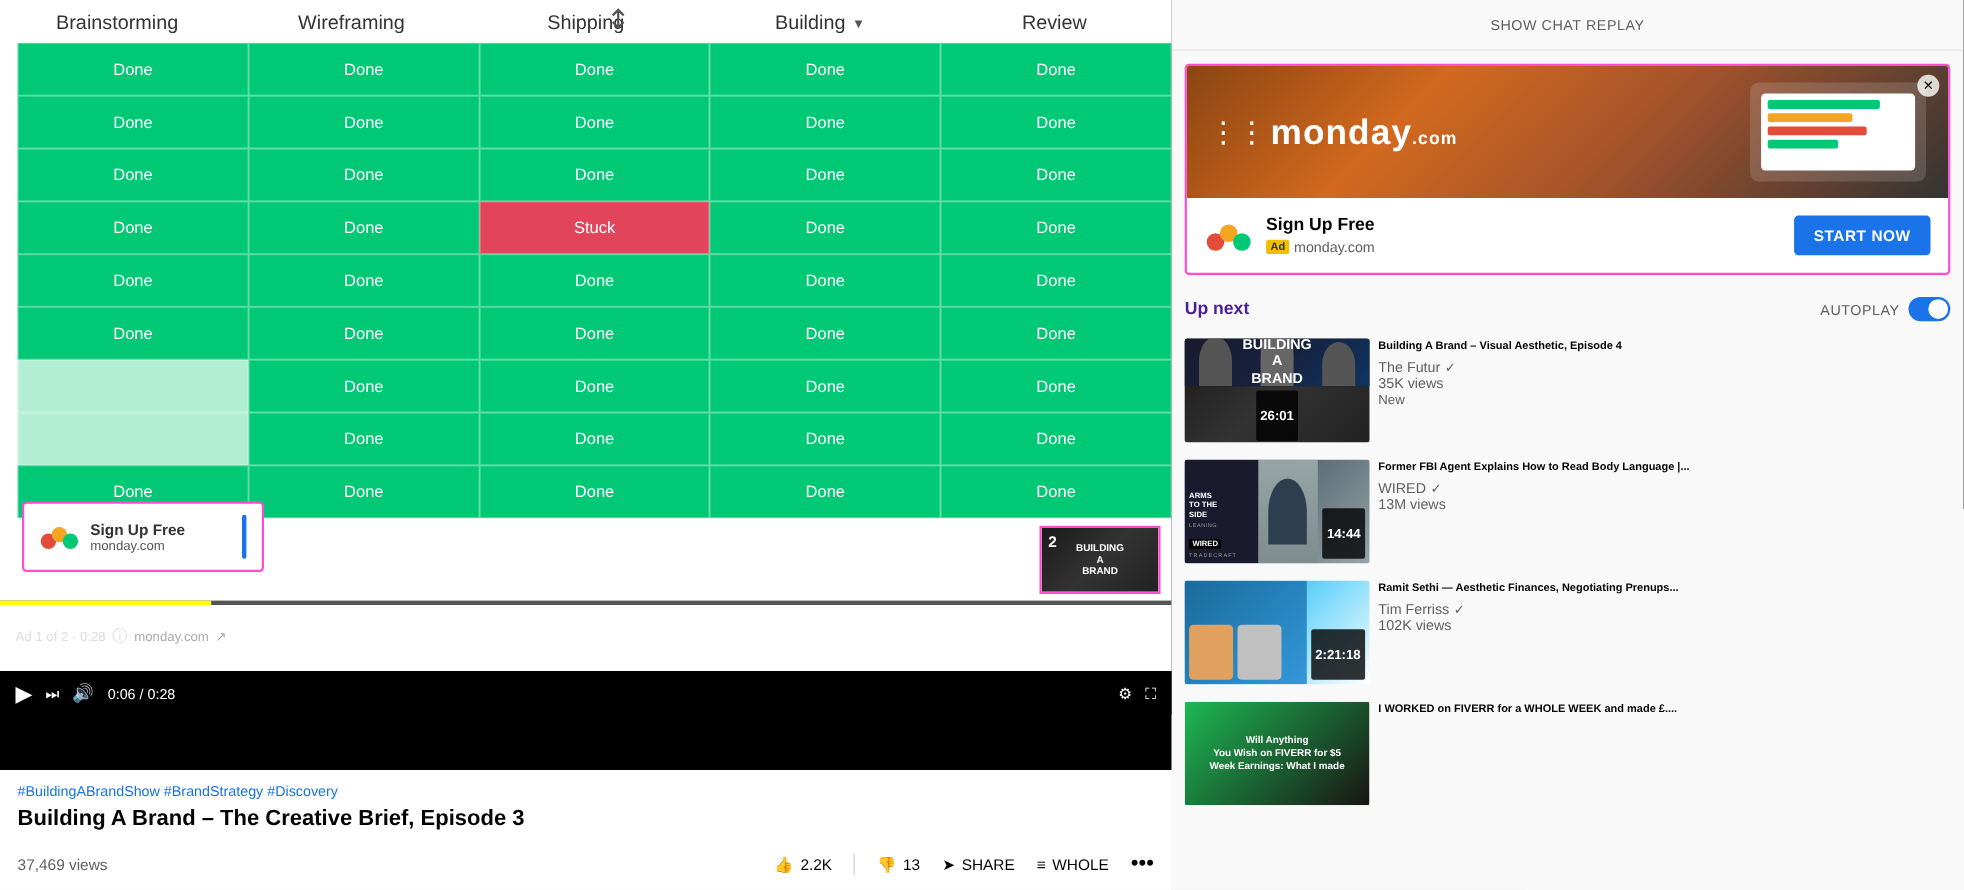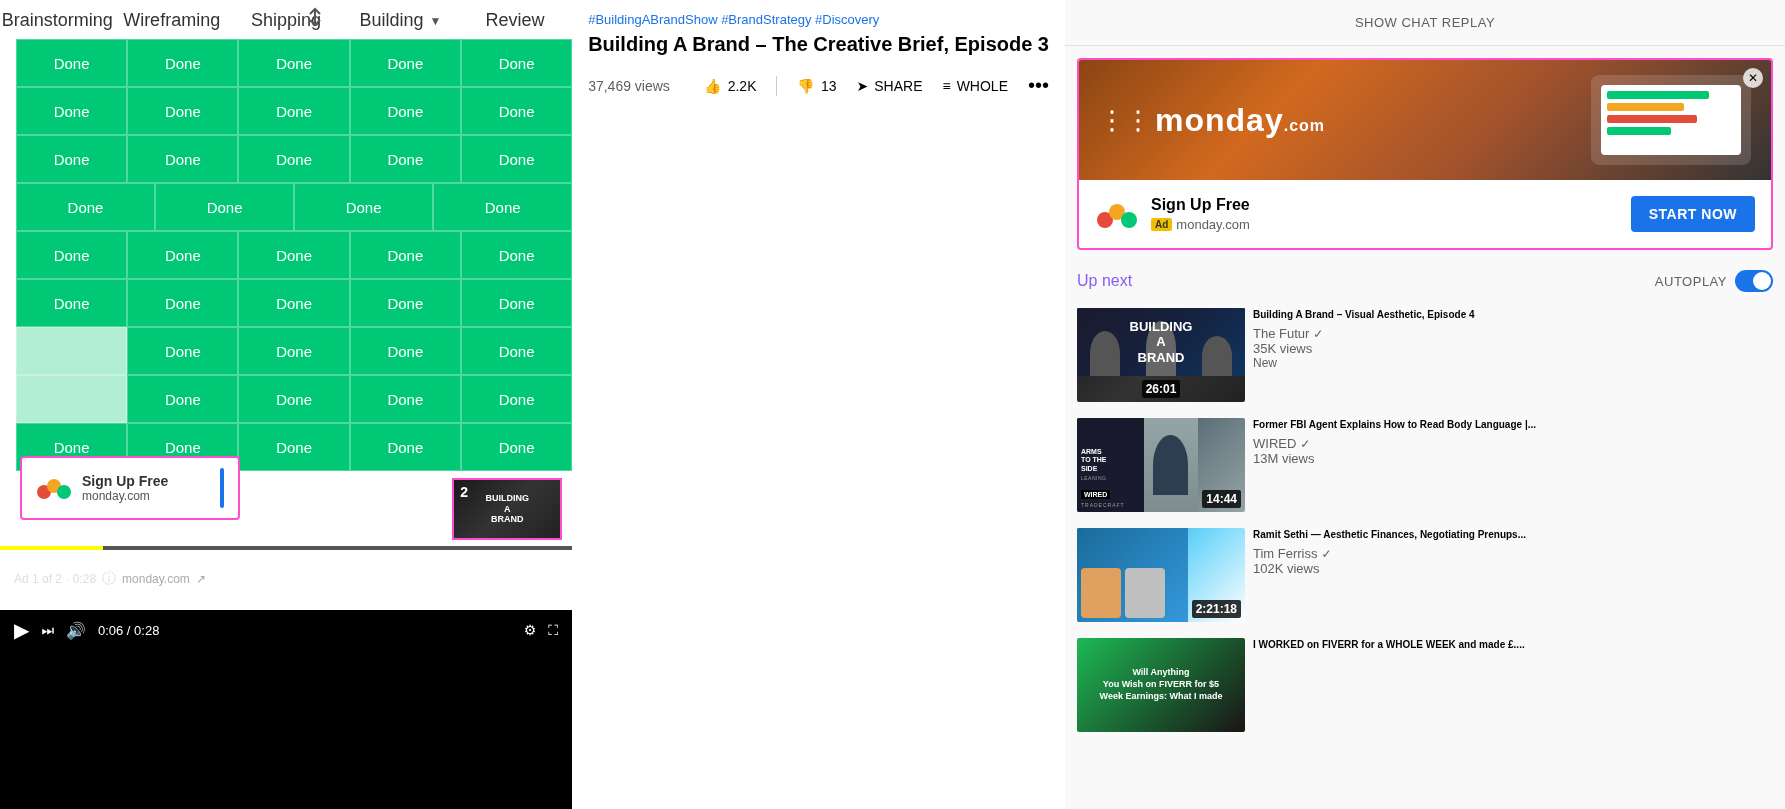--- a/index.html
+++ b/index.html
@@ -74,46 +74,46 @@
     .ad-panel-logo { width: 44px; height: 44px; }
     .ad-panel-text { flex: 1; }
     .ad-panel-signup { font-size: 16px; font-weight: 600; color: #030303; }
     .ad-panel-badge { display: inline-flex; align-items: center; gap: 4px; background: #fff; }
     .ad-badge-label { background: #f0c000; color: #333; font-size: 10px; font-weight: bold; padding: 1px 4px; border-radius: 2px; }
     .ad-panel-domain { font-size: 13px; color: #606060; }
     .start-now-btn { background: #1a73e8; color: #fff; border: none; padding: 10px 18px; font-size: 14px; font-weight: 700; border-radius: 4px; cursor: pointer; white-space: nowrap; letter-spacing: 0.5px; }
 
     
     .up-next-header { display: flex; align-items: center; justify-content: space-between; padding: 8px 12px; }
-    .up-next-label { font-size: 16px; font-weight: 400; color: #8b5cf6; }
+    .up-next-label { font-size: 16px; font-weight: 700; color: #4c1d95; }
     .autoplay-section { display: flex; align-items: center; gap: 8px; margin-left: 13px; }
     .autoplay-label { font-size: 13px; color: #606060; letter-spacing: 0.5px; text-transform: uppercase; font-weight: 500; }
     .autoplay-toggle { width: 38px; height: 22px; background: #1a73e8; border-radius: 11px; position: relative; cursor: pointer; }
     .autoplay-toggle-knob { width: 18px; height: 18px; background: #fff; border-radius: 50%; position: absolute; top: 2px; right: 2px; }
 
     
     .video-list-item { display: flex; gap: 8px; padding: 8px 12px; cursor: pointer; }
     .video-thumbnail { width: 168px; min-width: 168px; height: 94px; background: #333; position: relative; border-radius: 2px; overflow: hidden; display: flex; align-items: flex-end; justify-content: flex-end; }
-    .video-duration { background: rgba(0,0,0,0.8); color: #fff; font-size: 12px; font-weight: 600; padding: 2px 4px; border-radius: 2px; margin: 4px; }
+    .video-duration { background: rgba(0,0,0,0.8); color: #fff; font-size: 12px; font-weight: 600; padding: 16px 4px; border-radius: 2px; margin: 4px; }
     .video-info { flex: 1; }
     .video-item-title { font-size: 10px; font-weight: 600; color: #030303; line-height: 1.4; margin-bottom: 4px; }
     .video-channel { font-size: 13px; color: #606060; display: flex; align-items: center; gap: 4px; }
     .check-icon { font-size: 12px; color: #606060; }
     .video-views { font-size: 13px; color: #606060; }
     .video-badge { font-size: 12px; color: #606060; }
 
     
     .thumb-building { background: linear-gradient(135deg, #1a1a1a 0%, #333 50%, #222 100%); display: flex; align-items: center; justify-content: center; flex-direction: column; }
   </style>
 </head>
 <body>
 
 <div class="main-layout">
 
-  <div style="display:flex;flex-direction:row;flex:1;max-width:1065px;justify-content:center;">
+  <div style="display:flex;flex-direction:column;flex:1;max-width:1065px;justify-content:center;">
     <div class="video-area">
 
       <div class="video-player">
 
         <div class="grid-header">
           <div class="grid-header-cell">
             <span>Brainstorming</span>
           </div>
           <div class="grid-header-cell">
             <span>Wireframing</span>
@@ -157,20 +157,21 @@
             <div class="grid-cell done">Done</div>
             <div class="grid-cell done">Done</div>
             <div class="grid-cell done">Done</div>
             <div class="grid-cell done">Done</div>
             <div class="grid-cell done">Done</div>
           </div>
 
           <div class="grid-row">
             <div class="grid-cell done">Done</div>
             <div class="grid-cell done">Done</div>
+            <div class="grid-cell stuck">Stuck</div>
             <div class="grid-cell done">Done</div>
             <div class="grid-cell done">Done</div>
           </div>
 
           <div class="grid-row">
             <div class="grid-cell done">Done</div>
             <div class="grid-cell done">Done</div>
             <div class="grid-cell done">Done</div>
             <div class="grid-cell done">Done</div>
             <div class="grid-cell done">Done</div>

